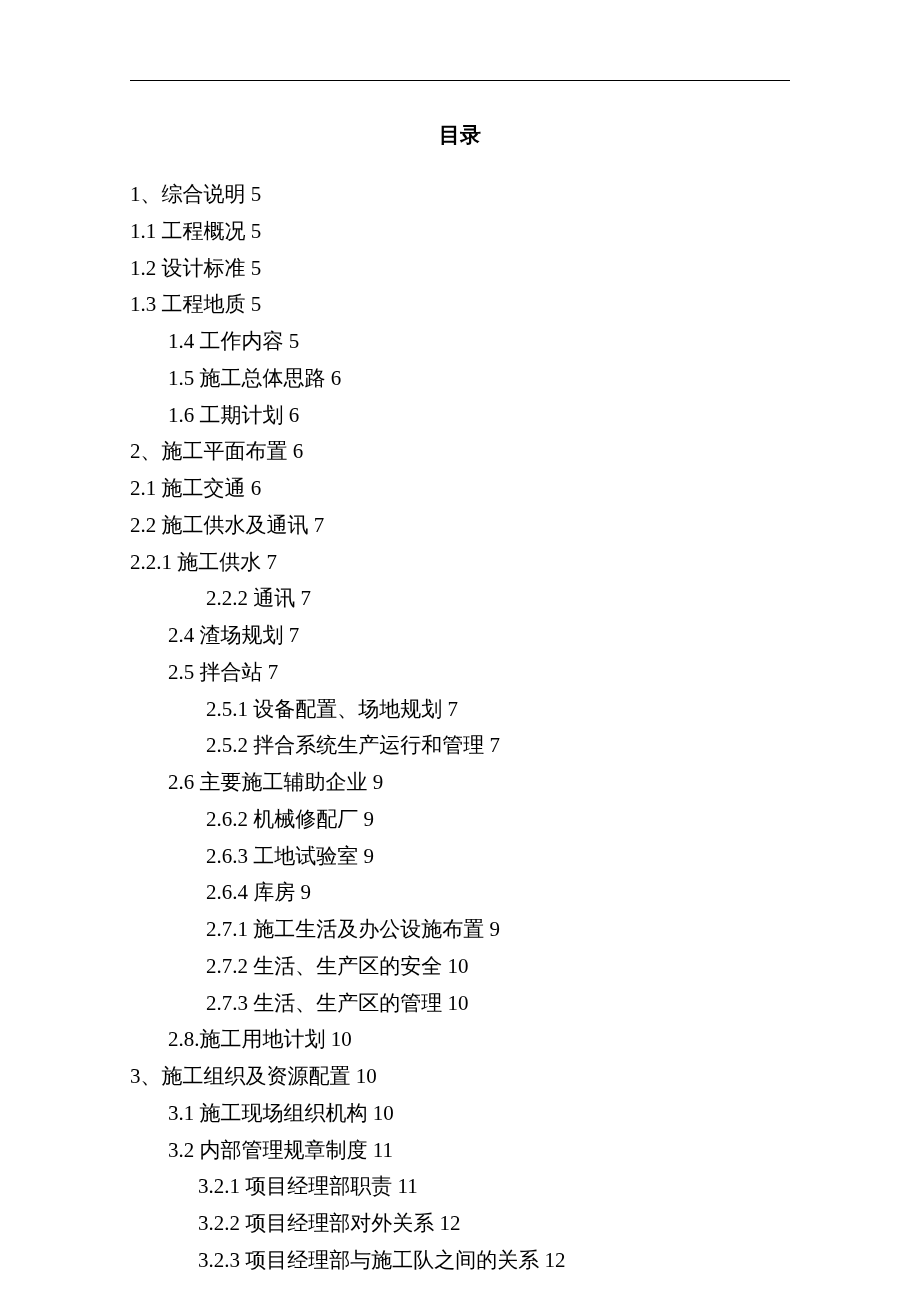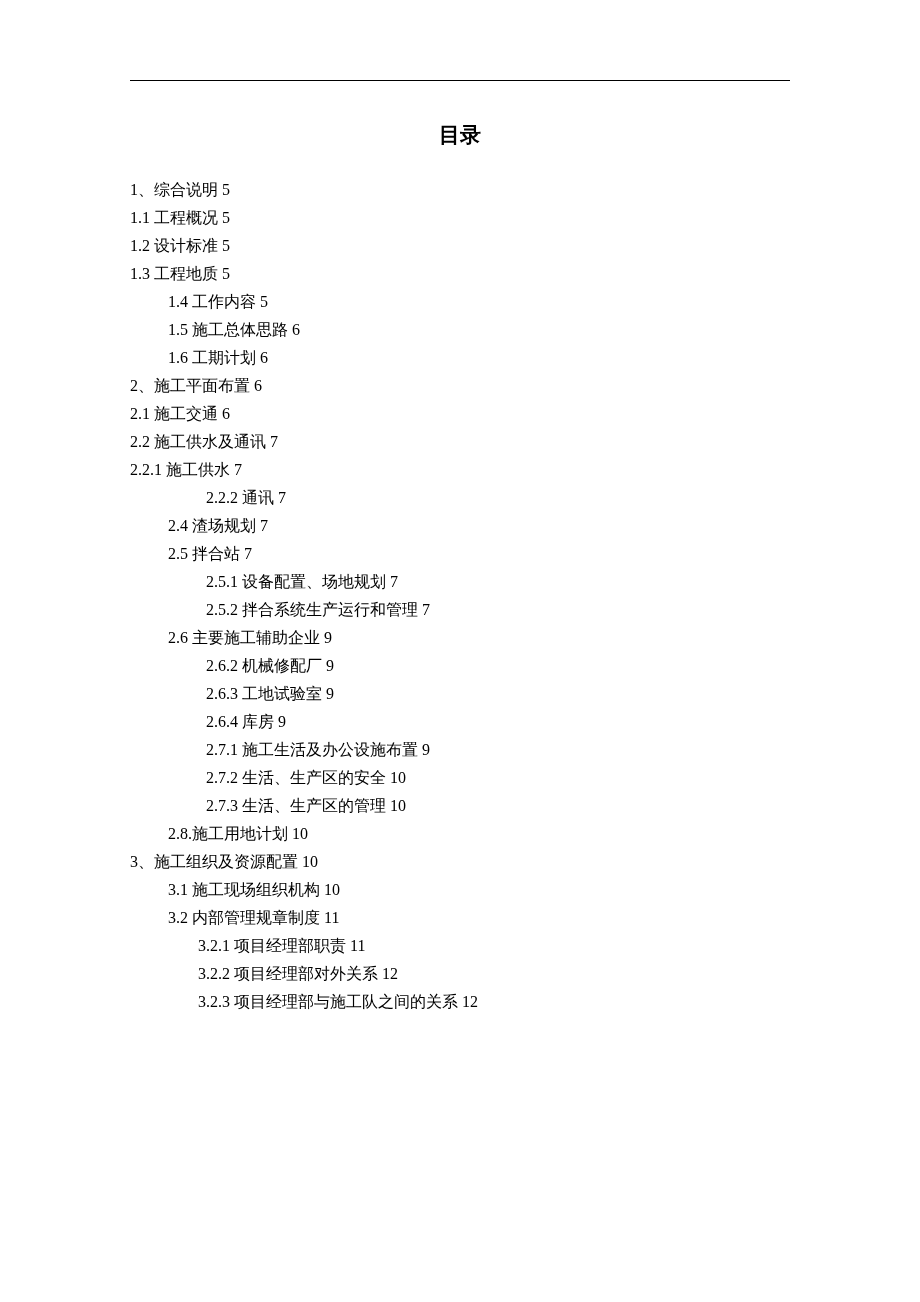--- a/index.html
+++ b/index.html
@@ -24,21 +24,21 @@
       width: 100%;
     }
     .title {
       text-align: center;
       font-weight: bold;
       font-size: 21px;
       margin-bottom: 27px;
       font-family: "SimHei", "黑体", sans-serif;
     }
     .toc {
-      font-size: 16px;
+      font-size: 21px;
       line-height: 1.75;
       color: #000;
     }
     .toc-line {
       white-space: nowrap;
     }
     .indent-0 { padding-left: 0; }
     .indent-1 { padding-left: 38px; }
     .indent-2 { padding-left: 76px; }
     .indent-3 { padding-left: 68px; }

